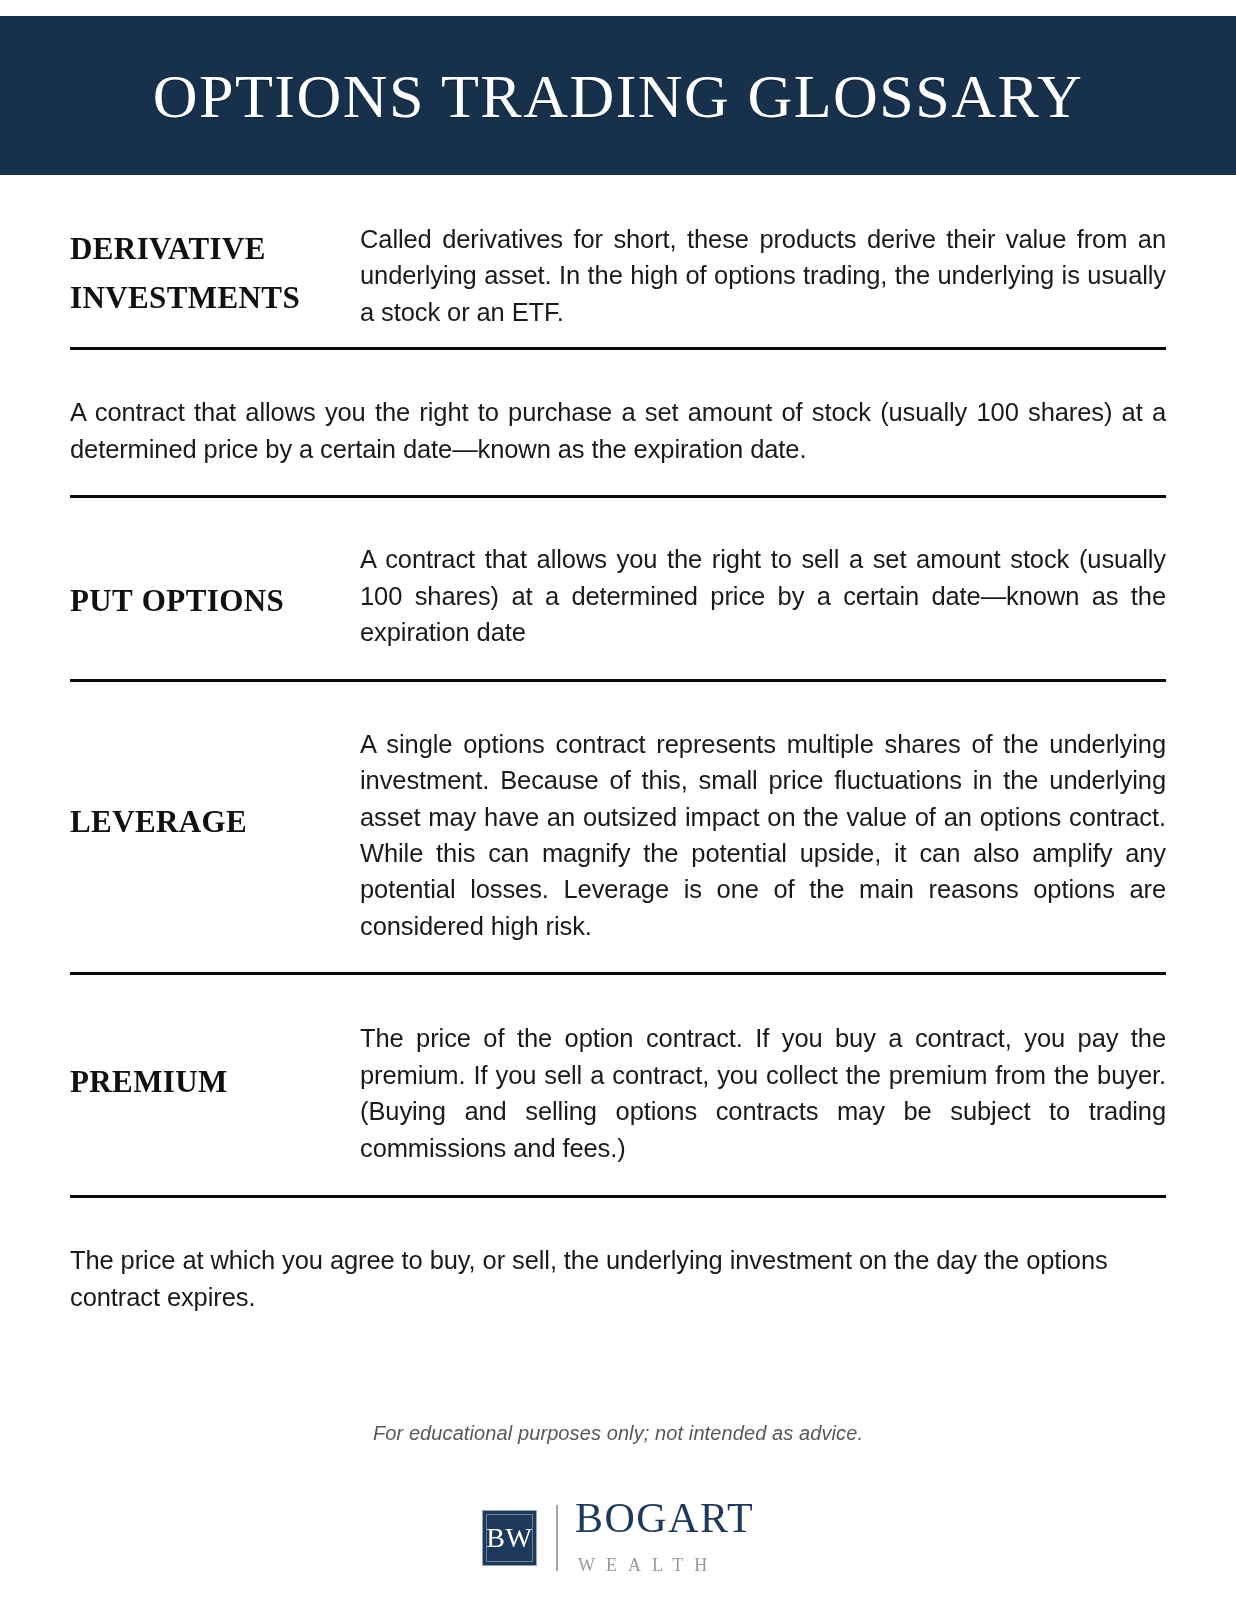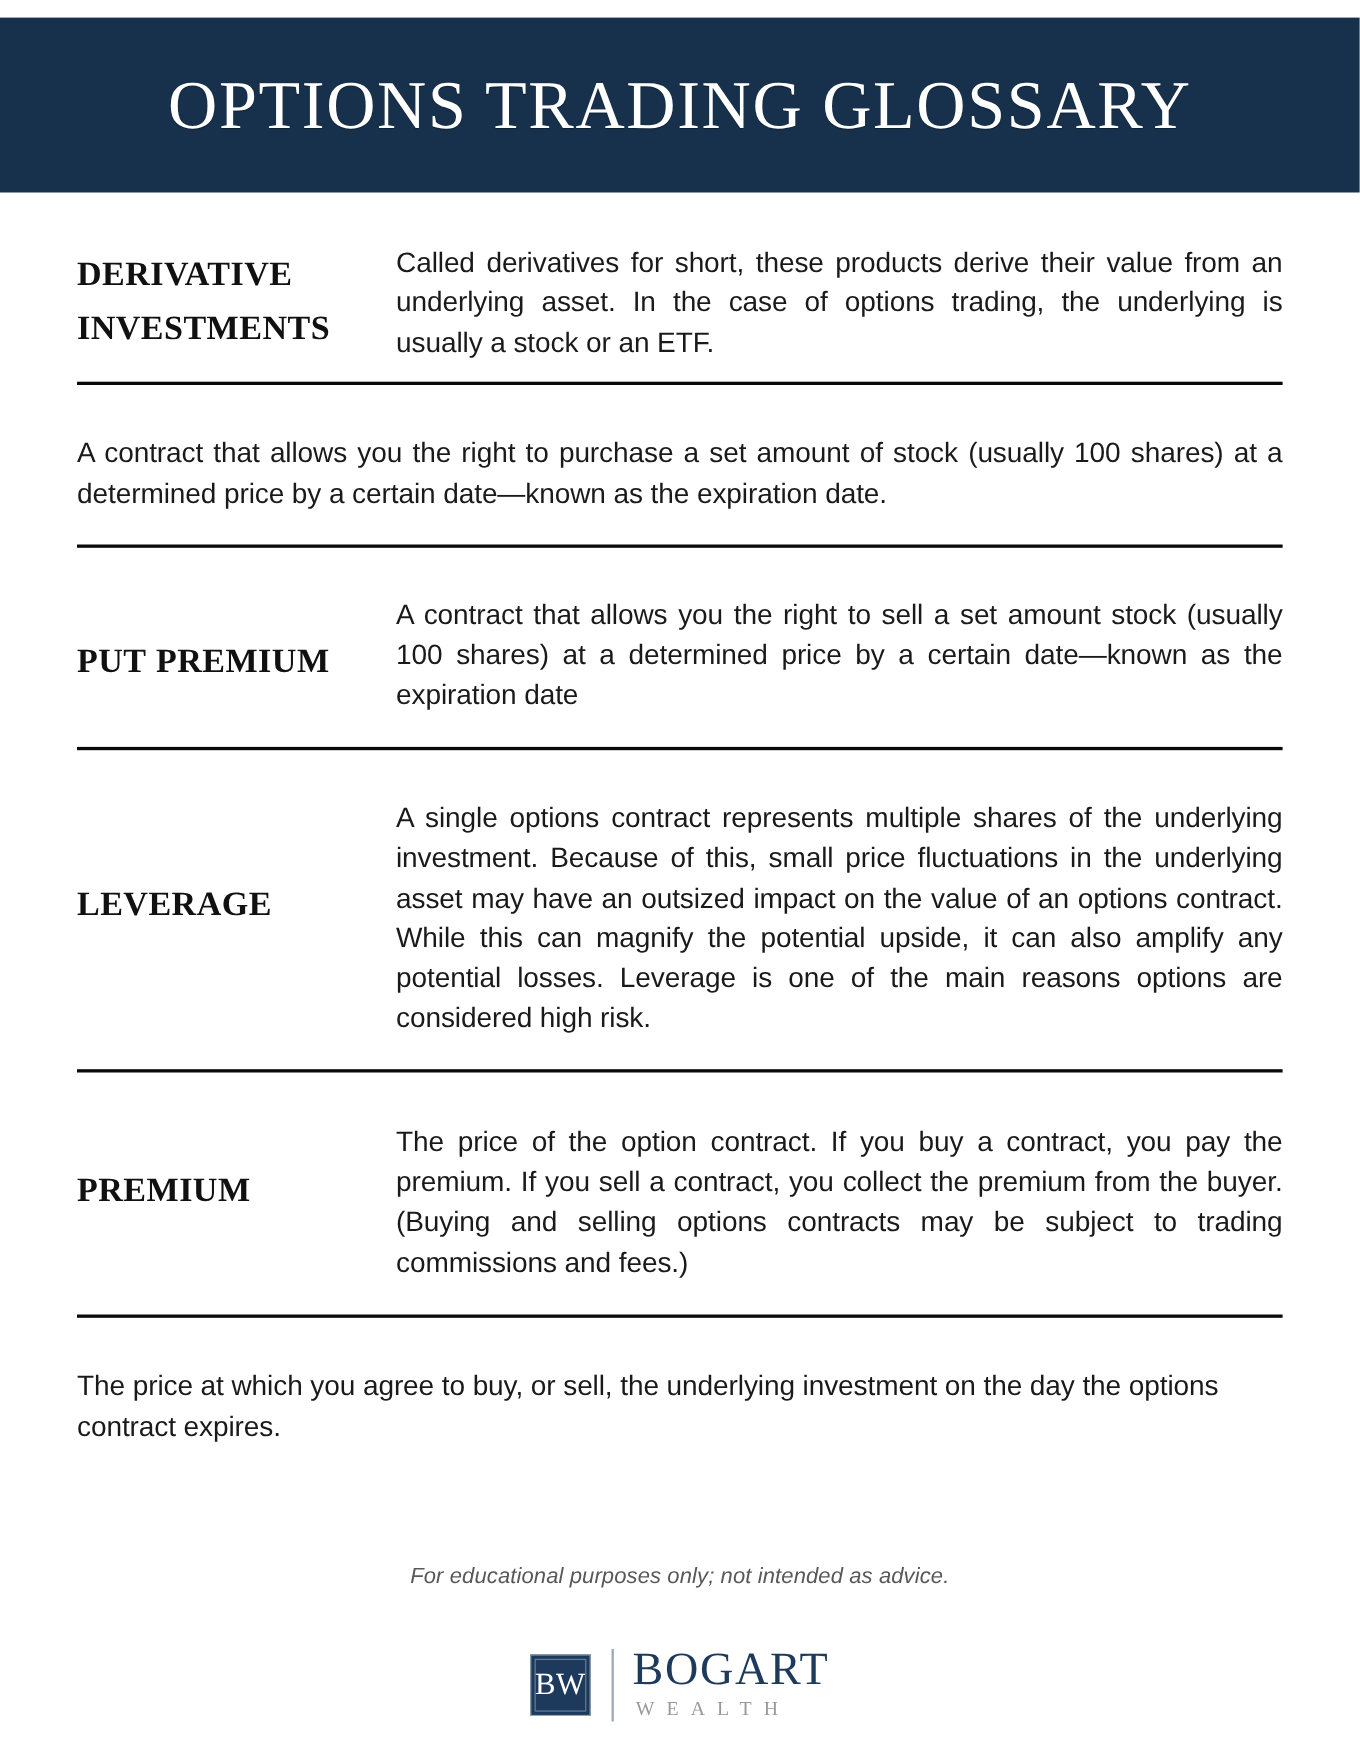--- a/index.html
+++ b/index.html
@@ -175,20 +175,21 @@
     height: 66px;
     background: #9aa6b3;
     margin: 0 17px 0 19px;
   }
 
   .logo-words {
     display: flex;
     flex-direction: column;
     justify-content: space-between;
     padding-bottom: 2px;
+    gap: 12px;
   }
 
   .logo-bogart {
     font-family: "Liberation Serif", serif;
     font-size: 42px;
     line-height: 0.98;
     font-weight: 400;
     color: #1d3a5c;
     letter-spacing: 1.5px;
   }
@@ -210,31 +211,31 @@
 <div class="page">
 
   <div class="header-bar">
     <h1 class="header-title">OPTIONS TRADING GLOSSARY</h1>
   </div>
 
   <div class="glossary">
 
     <div class="entry e-derivative">
       <div class="entry-term">DERIVATIVE INVESTMENTS</div>
-      <div class="entry-def">Called derivatives for short, these products derive their value from an underlying asset. In the case of options trading, the underlying is usually a stock or an ETF.</div>
+      <div class="entry-def">Called derivatives for short, these products derive their value from an underlying asset. In the high of options trading, the underlying is usually a stock or an ETF.</div>
     </div>
     <div class="divider"></div>
 
     <div class="entry e-call">
       <div class="entry-def">A contract that allows you the right to purchase a set amount of stock (usually 100 shares) at a determined price by a certain date—known as the expiration date.</div>
     </div>
     <div class="divider"></div>
 
     <div class="entry e-put">
-      <div class="entry-term">PUT PREMIUM</div>
+      <div class="entry-term">PUT OPTIONS</div>
       <div class="entry-def">A contract that allows you the right to sell a set amount stock (usually 100 shares) at a determined price by a certain date—known as the expiration date</div>
     </div>
     <div class="divider"></div>
 
     <div class="entry e-leverage">
       <div class="entry-term">LEVERAGE</div>
       <div class="entry-def">A single options contract represents multiple shares of the underlying investment. Because of this, small price fluctuations in the underlying asset may have an outsized impact on the value of an options contract. While this can magnify the potential upside, it can also amplify any potential losses. Leverage is one of the main reasons options are considered high risk.</div>
     </div>
     <div class="divider"></div>
 

